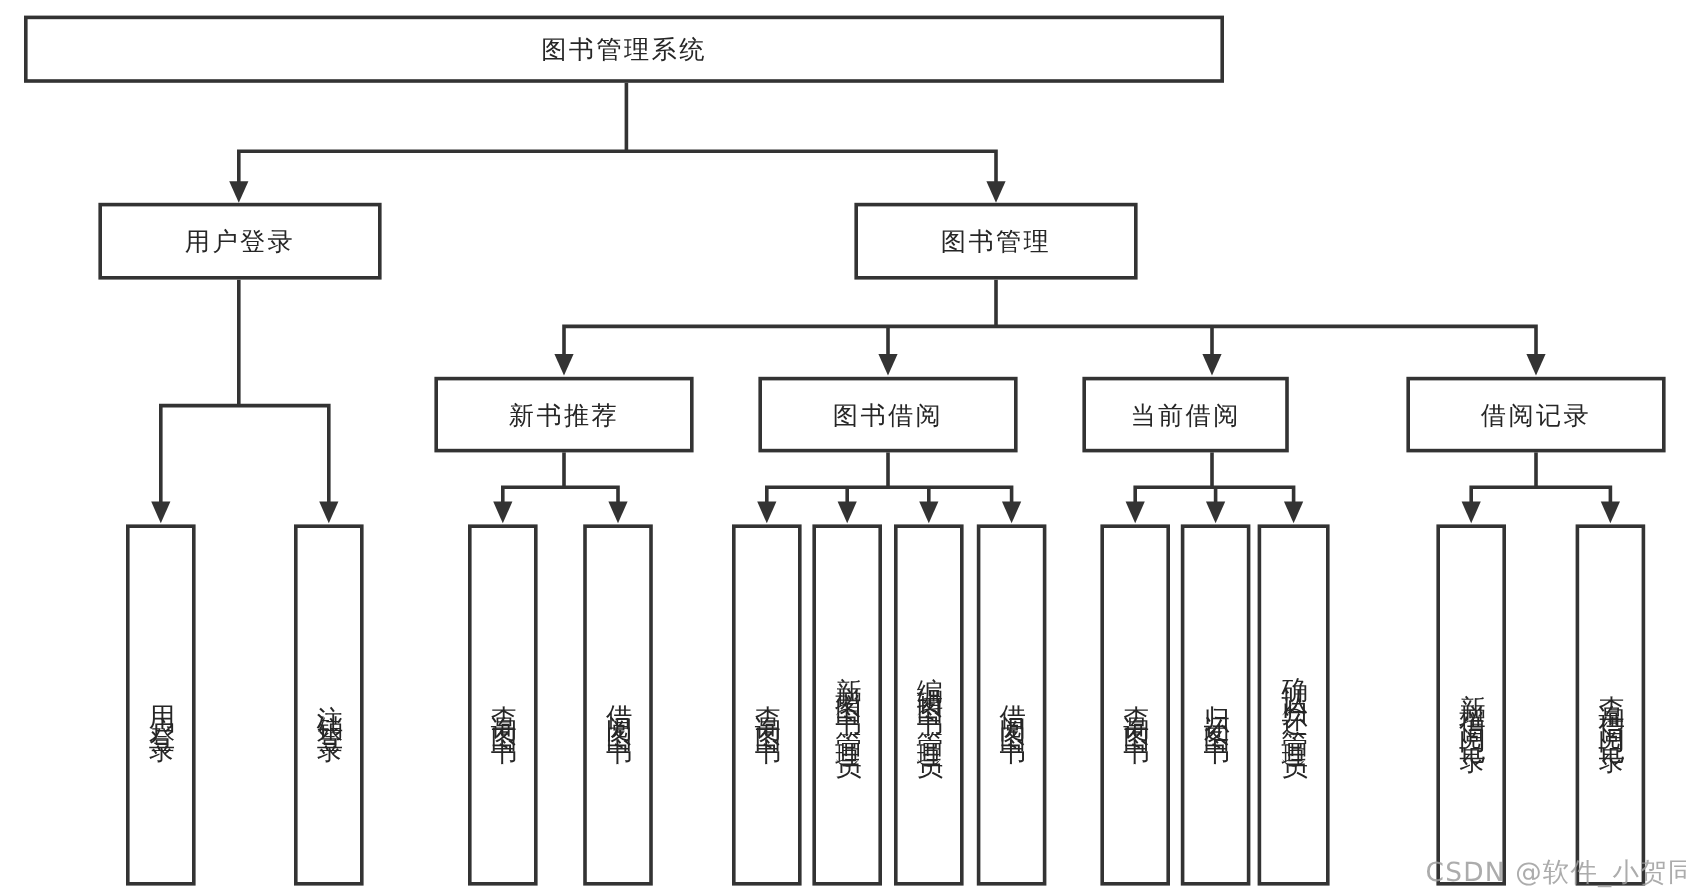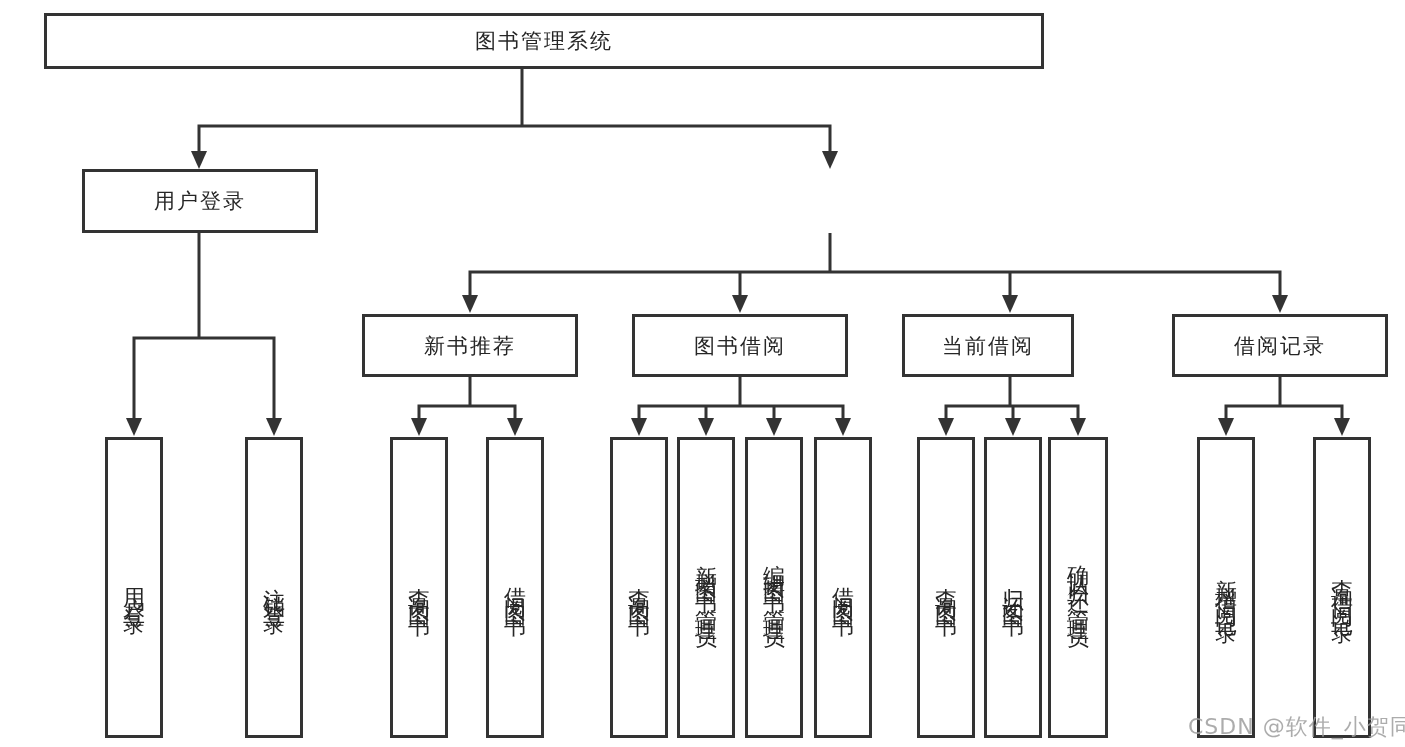--- a/index.html
+++ b/index.html
@@ -94,23 +94,24 @@
       <polygon points="1005,418 1021,418 1013,436"></polygon>
       <polygon points="1070,418 1086,418 1078,436"></polygon>
     </g>
     <g>
       <path d="M1280 376 V406 M1226 419 V406 H1342 V419"></path>
       <polygon points="1218,418 1234,418 1226,436"></polygon>
       <polygon points="1334,418 1350,418 1342,436"></polygon>
     </g>
   </svg>
 
-  <div class="node" style="left:20px;top:13px;width:1000px;height:56px;margin-left:24px;">图书管理系统</div>
+  <div class="node" style="left:20px;top:13px;width:1000px;height:56px;">图书管理系统</div>
 
   <div class="node" style="left:82px;top:169px;width:236px;height:64px;">用户登录</div>
+  <div class="node" style="left:712px;top:169px;width:236px;height:64px;">图书管理</div>
 
   <div class="node" style="left:362px;top:314px;width:216px;height:63px;">新书推荐</div>
   <div class="node" style="left:632px;top:314px;width:216px;height:63px;">图书借阅</div>
   <div class="node" style="left:902px;top:314px;width:172px;height:63px;">当前借阅</div>
   <div class="node" style="left:1172px;top:314px;width:216px;height:63px;">借阅记录</div>
 
   <div class="vnode" style="left:105px;top:437px;width:58px;height:301px;">用户登录</div>
   <div class="vnode" style="left:245px;top:437px;width:58px;height:301px;">注销登录</div>
 
   <div class="vnode" style="left:390px;top:437px;width:58px;height:301px;">查询图书</div>

